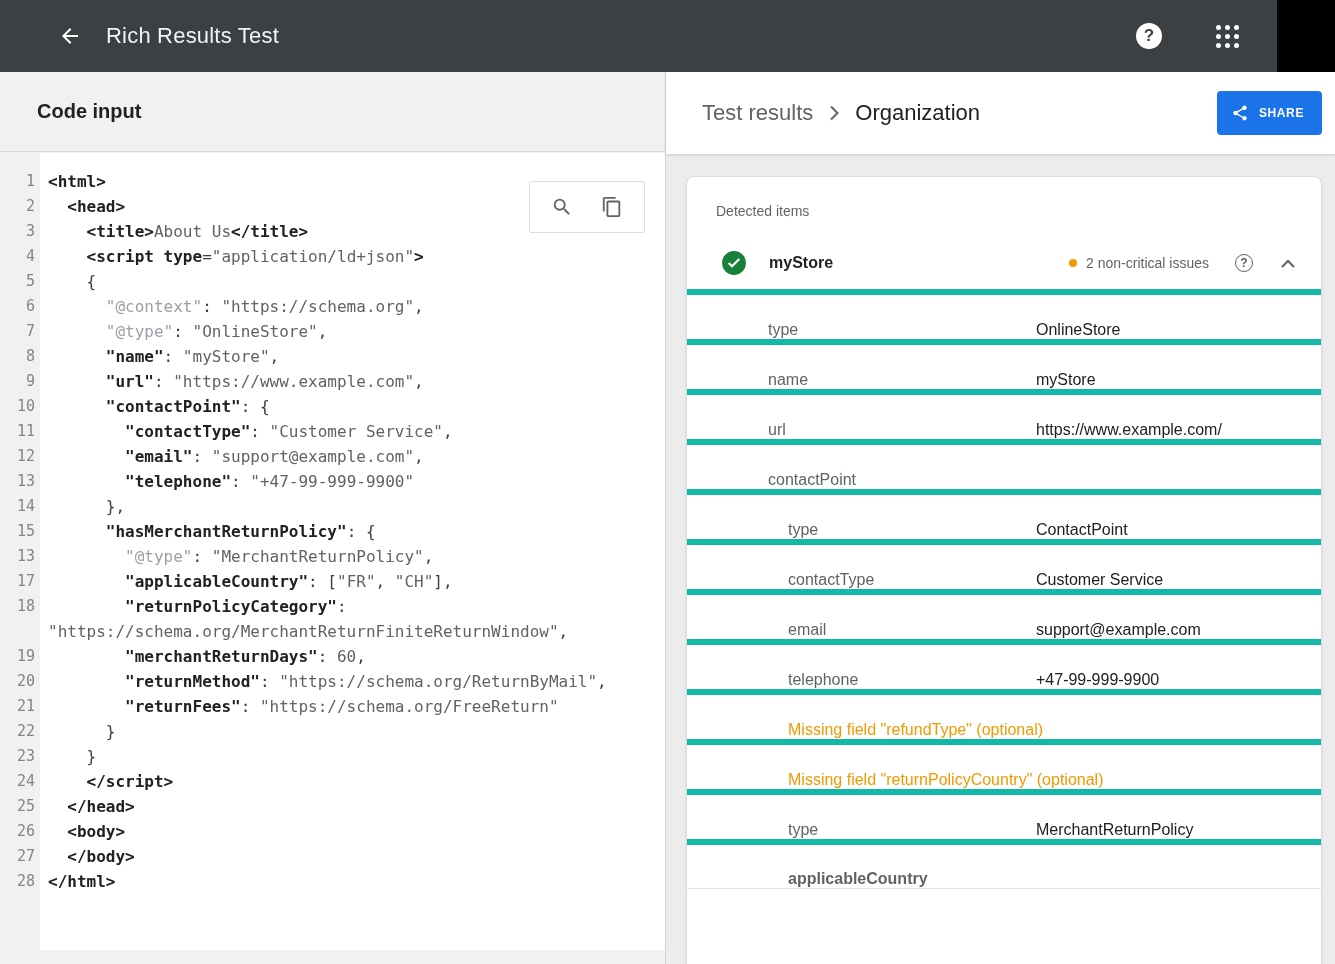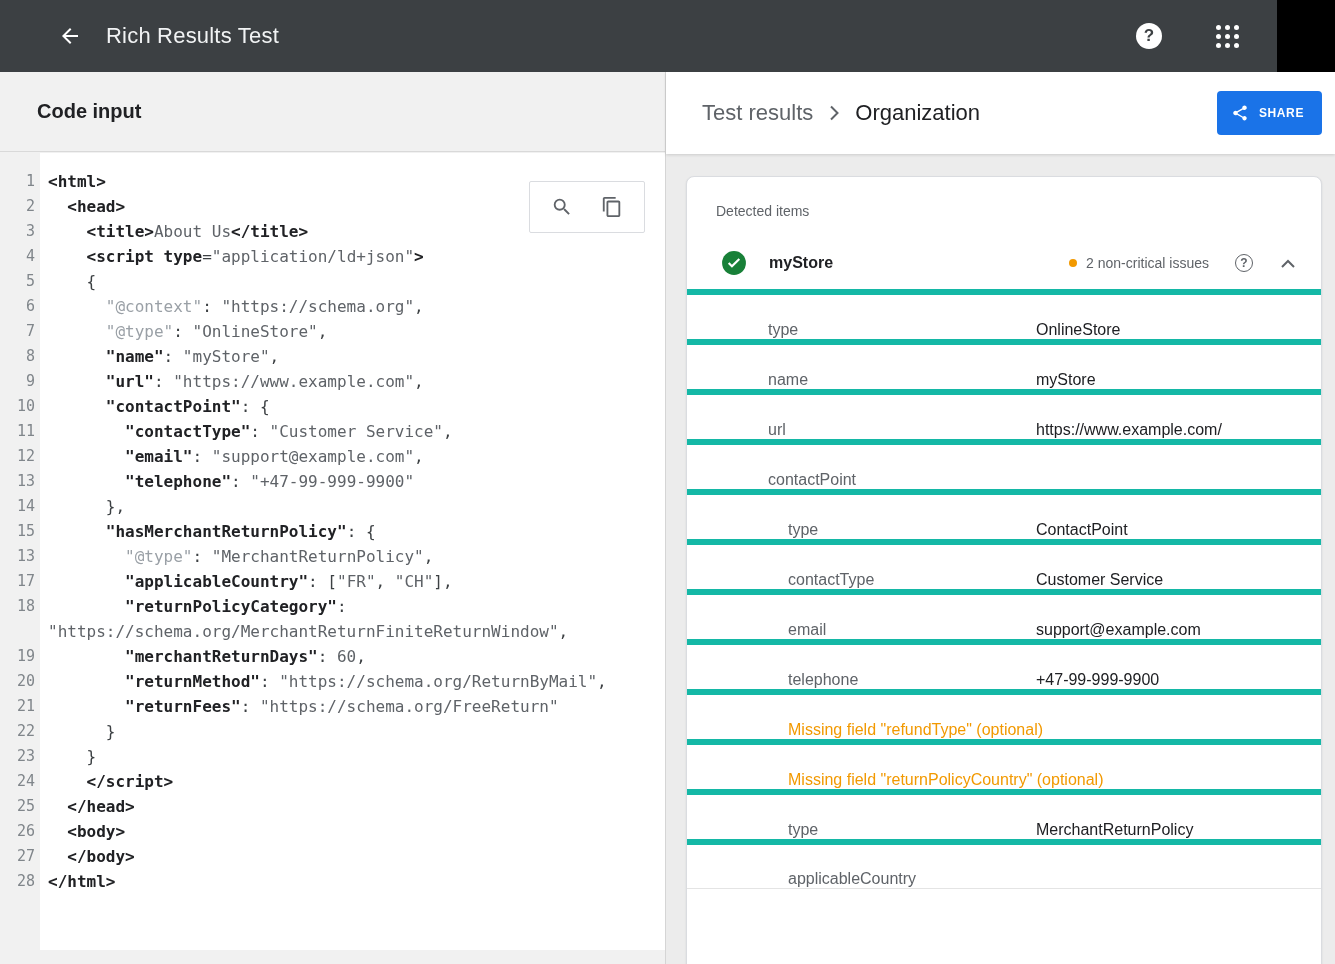--- a/index.html
+++ b/index.html
@@ -84,21 +84,21 @@
     font-size:14px; }
   .dot { width:8px; height:8px; border-radius:50%; background:var(--warning); }
   .help-outline { width:18px; height:18px; border:1.5px solid #5f6368;
     border-radius:50%; color:#5f6368; font-size:12px; font-weight:bold;
     display:flex; align-items:center; justify-content:center;
     margin-left:26px; cursor:pointer; }
   .chev { margin-left:28px; display:flex; cursor:pointer; }
 
   .rrow { position:relative; min-height:50px; display:flex; align-items:flex-end;
     border-top:6px solid #14b8a6; font-size:16px; padding-left:81px; }
-  .rrow:last-child { border-bottom:1px solid #e4e4e4; }
+  .rrow:last-child { border-bottom:1px solid #e4e4e4;font-weight:bold; }
   .rrow.ind1 { padding-left:101px; }
   .rlabel { color:#5f6368; }
   .rvalue { position:absolute; left:349px; color:#202124; }
   .rrow.kind-warning .rlabel { color:var(--warning); }
 </style>
 </head>
 <body>
 
 <div class="topbar">
   <div class="back-btn">

